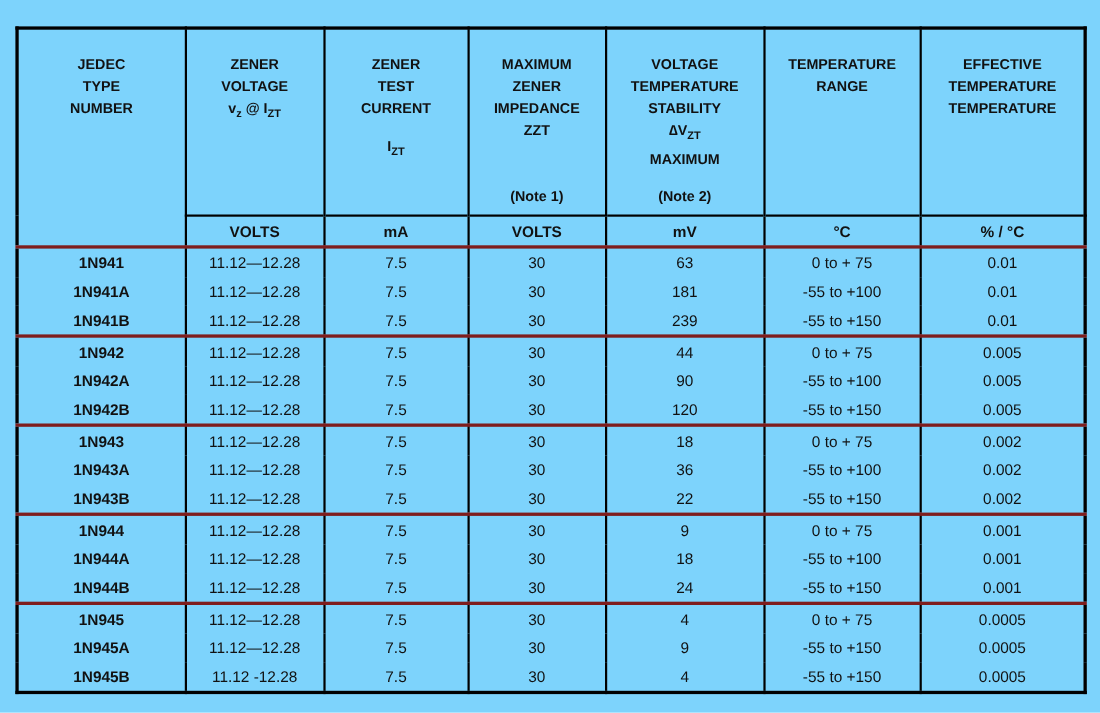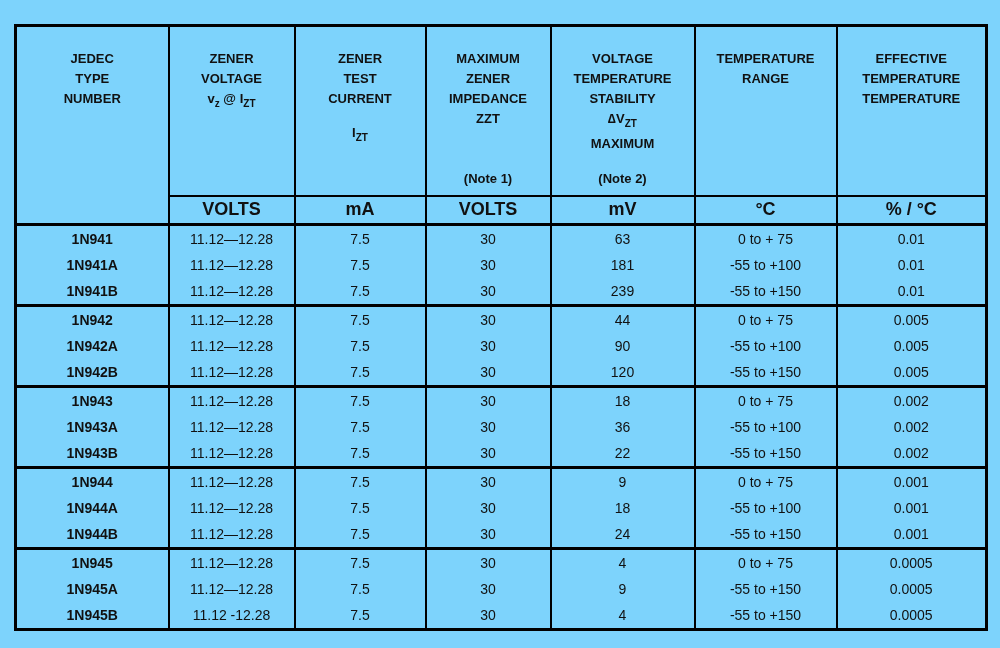--- a/index.html
+++ b/index.html
@@ -42,26 +42,26 @@
   }
   .head-line { line-height: 20px; }
   .sym { line-height: 20px; font-weight: bold; font-size: 13px; }
   .sym sub { font-size: 10px; font-weight: bold; }
   .sym-gap-lg { }
   .sym-gap-sm { margin-top: 14px; }
   .head-note { margin-top: auto; padding-bottom: 8px; line-height: 16px; text-align: right; }
   tr.units-row th {
     border-top: 2px solid #000;
     height: 29px;
-    font-size: 18px;
+    font-size: 14px;
     font-weight: bold;
     vertical-align: middle;
     padding: 0;
   }
-  tbody { border-top: 3px solid #000000; }
+  tbody { border-top: 3px solid #7f1d1d; }
   tbody td {
     height: 26px;
     font-size: 14px;
     font-weight: normal;
     line-height: 26px;
     white-space: nowrap;
   }
   tbody td.type-cell { font-weight: bold; }
 </style>
 </head>

